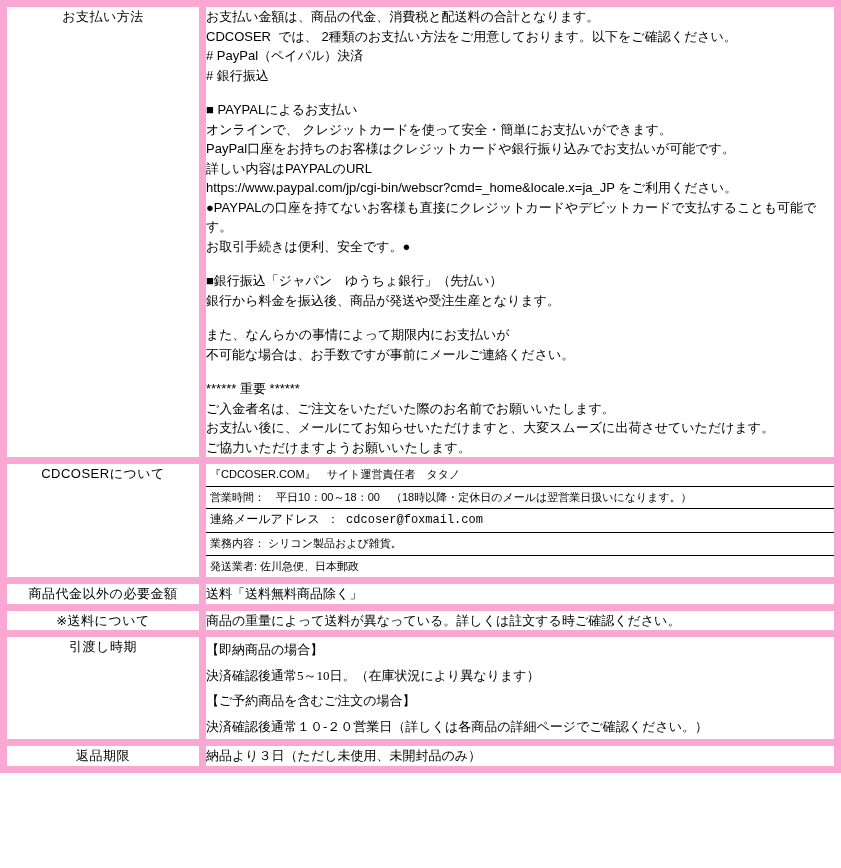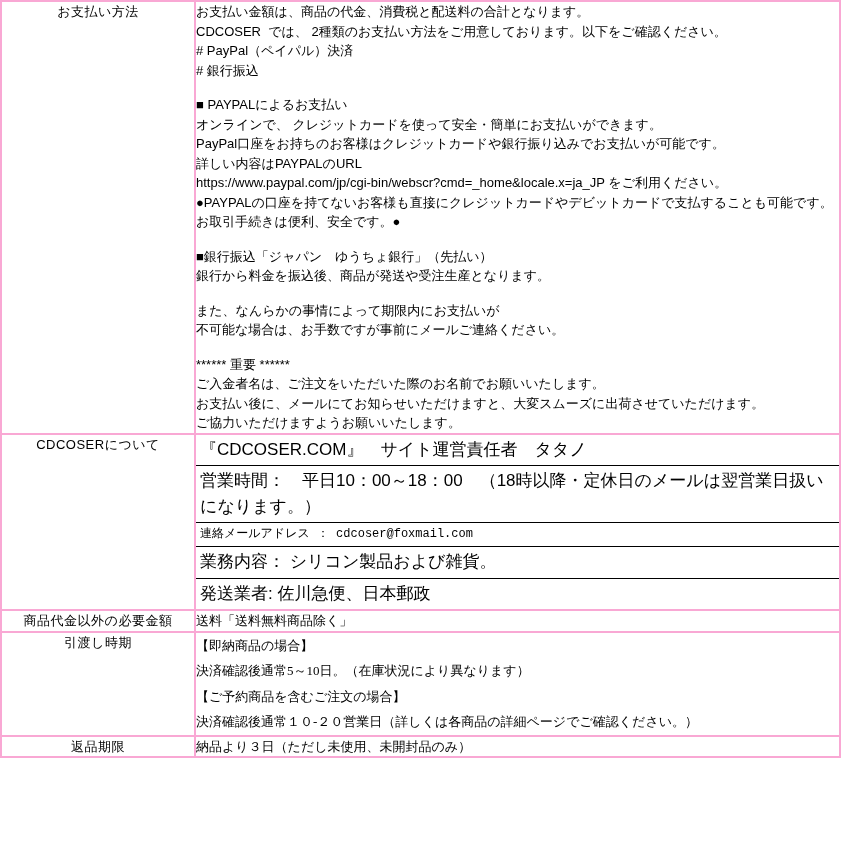--- a/index.html
+++ b/index.html
@@ -13,21 +13,21 @@
     font-family: "Liberation Sans", "DejaVu Sans", sans-serif;
     color: #000000;
     overflow: hidden;
   }
   table.info {
     width: 841px;
     border-collapse: collapse;
     table-layout: fixed;
   }
   table.info td {
-    border: 2px solid #f9a8d4;
+    border: 7px solid #f9a8d4;
     vertical-align: top;
     padding: 0;
     margin-top: 19px;
   }
   td.label {
     width: 192px;
     text-align: center;
     vertical-align: middle;
     font-size: 13px;
     letter-spacing: 0.5px;
@@ -48,21 +48,21 @@
     display: block;
     height: 15px;
   }
   .sub-rows {
     display: block;
   }
   .sub-row {
     display: block;
     border-bottom: 1px solid #000000;
     padding: 2px 4px 3px 4px;
-    font-size: 17px;
+    font-size: 11px;
     line-height: 1.5;
     white-space: pre-wrap;
     word-break: break-all;
   }
   .sub-row:last-child {
     border-bottom: none;
   }
   td.content.nopad {
     padding: 0;
   }
@@ -130,20 +130,26 @@
       </td>
     </tr>
 
     <tr>
       <td class="label">商品代金以外の必要金額</td>
       <td class="content">
         <span class="line">送料「送料無料商品除く」</span>
       </td>
     </tr>
 
+    <tr>
+      <td class="label">※送料について</td>
+      <td class="content">
+        <span class="line">商品の重量によって送料が異なっている。詳しくは註文する時ご確認ください。</span>
+      </td>
+    </tr>
 
 
     <tr>
       <td class="label">引渡し時期</td>
       <td class="content tall-pad">
         <span class="spaced">【即納商品の場合】</span>
         <span class="spaced">決済確認後通常5～10日。（在庫状況により異なります）</span>
         <span class="spaced">【ご予約商品を含むご注文の場合】</span>
         <span class="spaced">決済確認後通常１０-２０営業日（詳しくは各商品の詳細ページでご確認ください。）</span>
       </td>

